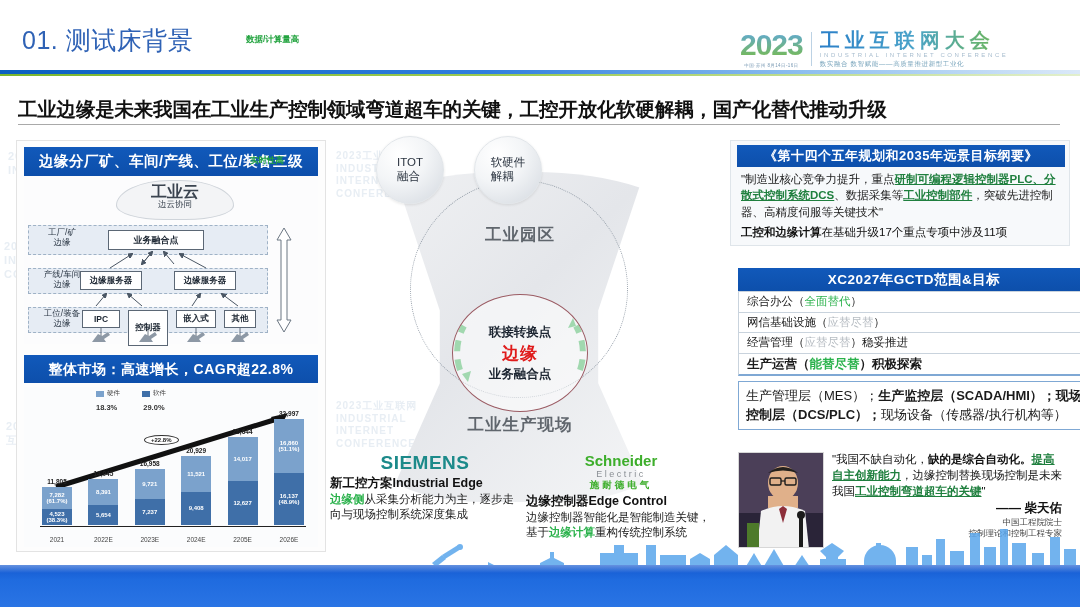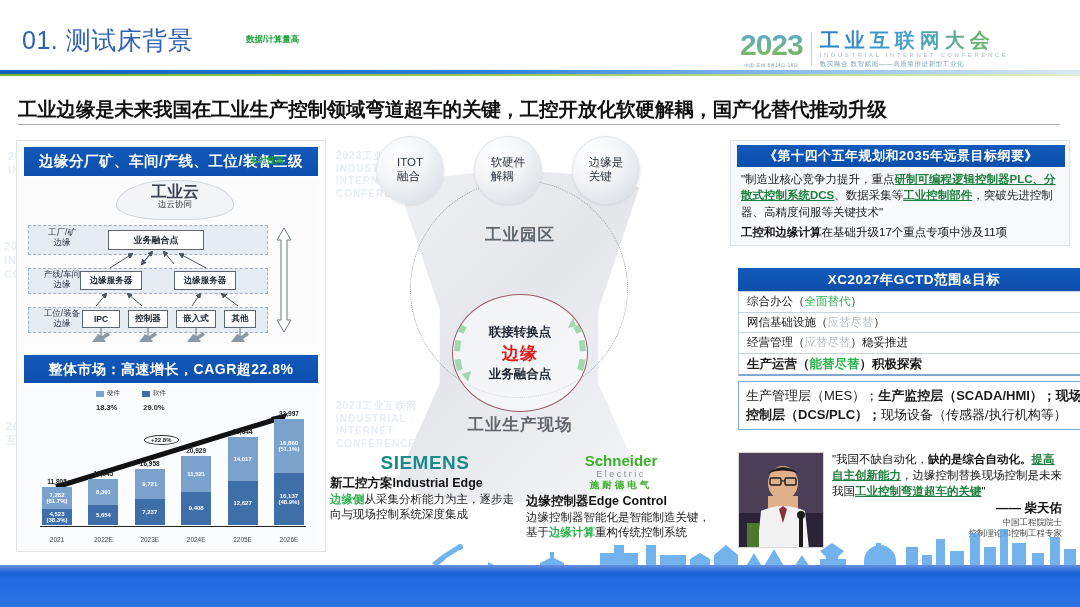--- a/index.html
+++ b/index.html
@@ -91,21 +91,21 @@
 
   .node {
     position:absolute; background:#ffffff; border:1px solid #5b6775;
     font-size:8.5px; font-weight:700; color:#1d2733;
     text-align:center; display:flex; align-items:center; justify-content:center;
   }
   #node-hci { left:84px; top:50px; width:96px; height:20px; font-size:9px; }
   #node-es1 { left:56px; top:91px; width:62px; height:19px; }
   #node-es2 { left:150px; top:91px; width:62px; height:19px; }
   #node-ipc { left:58px; top:130px; width:38px; height:18px; }
-  #node-ctrl { left:104px; top:130px; width:40px; height:18px; }
+  #node-ctrl { left:104px; top:130px; width:40px; height:36px; }
   #node-emb { left:152px; top:130px; width:40px; height:18px; }
   #node-other { left:200px; top:130px; width:32px; height:18px; }
 
   #arrow-axis { position:absolute; left:252px; top:48px; width:16px; height:104px; }
   .axis-label { position:absolute; font-size:8.5px; font-weight:700; color:#22a33f; white-space:nowrap; }
   #axis-top { left:246px; top:34px; }
   #axis-bottom { left:250px; top:155px; }
 
   #chart-head { position:absolute; left:24px; top:355px; width:294px; height:28px; line-height:28px; font-size:14px; }
 
@@ -405,23 +405,20 @@
 
   <div id="center-col">
     <div id="funnel"></div>
     <div id="dotted-circle"></div>
 
     <div class="bubble" id="bubble-itot">
       <span><span>ITOT</span><br><span>融合</span></span>
     </div>
     <div class="bubble" id="bubble-decouple">
       <span><span>软硬件</span><br><span>解耦</span></span>
-    </div>
-    <div class="bubble" id="bubble-key">
-      <span><span>边缘是</span><br><span>关键</span></span>
     </div>
 
     <div id="label-park">工业园区</div>
     <div id="label-site">工业生产现场</div>
 
     <svg id="green-ring" viewBox="0 0 160 144">
       <path d="M20,88 A62,58 0 0,1 24,44" stroke="#2fa84f" stroke-width="6" fill="none" stroke-dasharray="11 8"></path>
       <path d="M140,88 A62,58 0 0,0 136,44" stroke="#2fa84f" stroke-width="6" fill="none" stroke-dasharray="11 8"></path>
       <path d="M136,44 l-8,2 l5,-10 Z" fill="#2fa84f"></path>
       <path d="M22,92 l9,-3 l-3,11 Z" fill="#2fa84f"></path>

